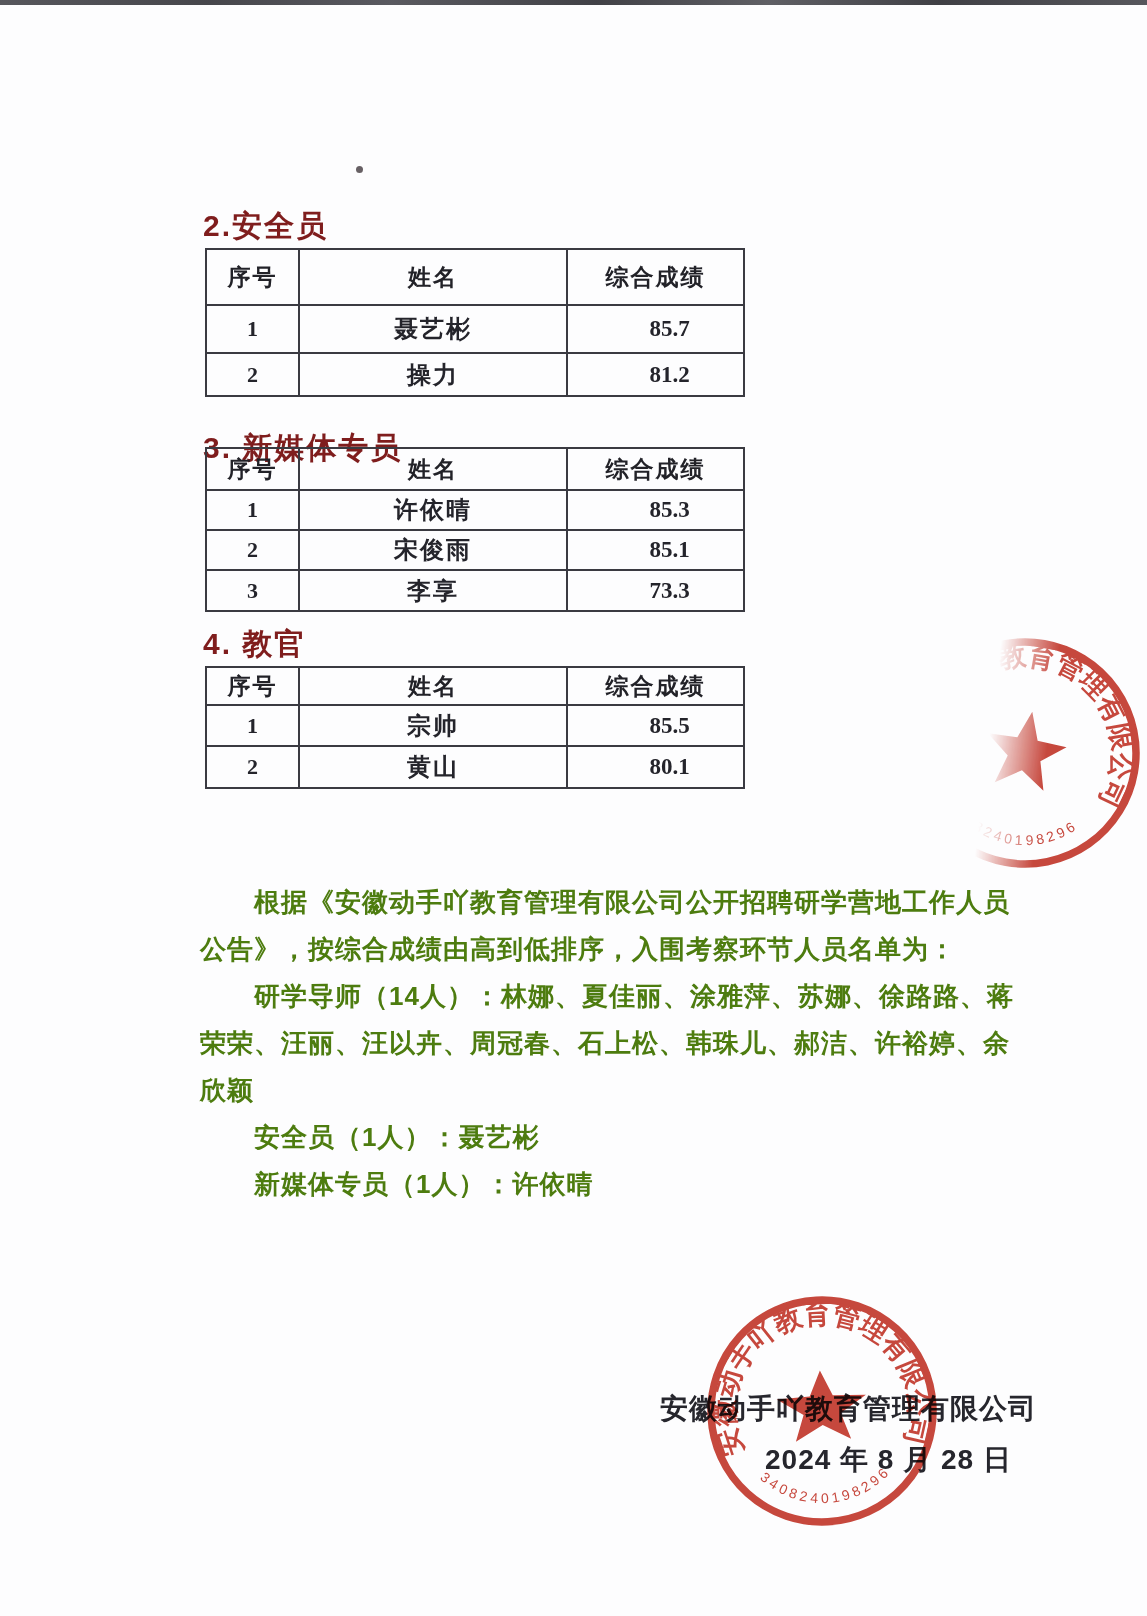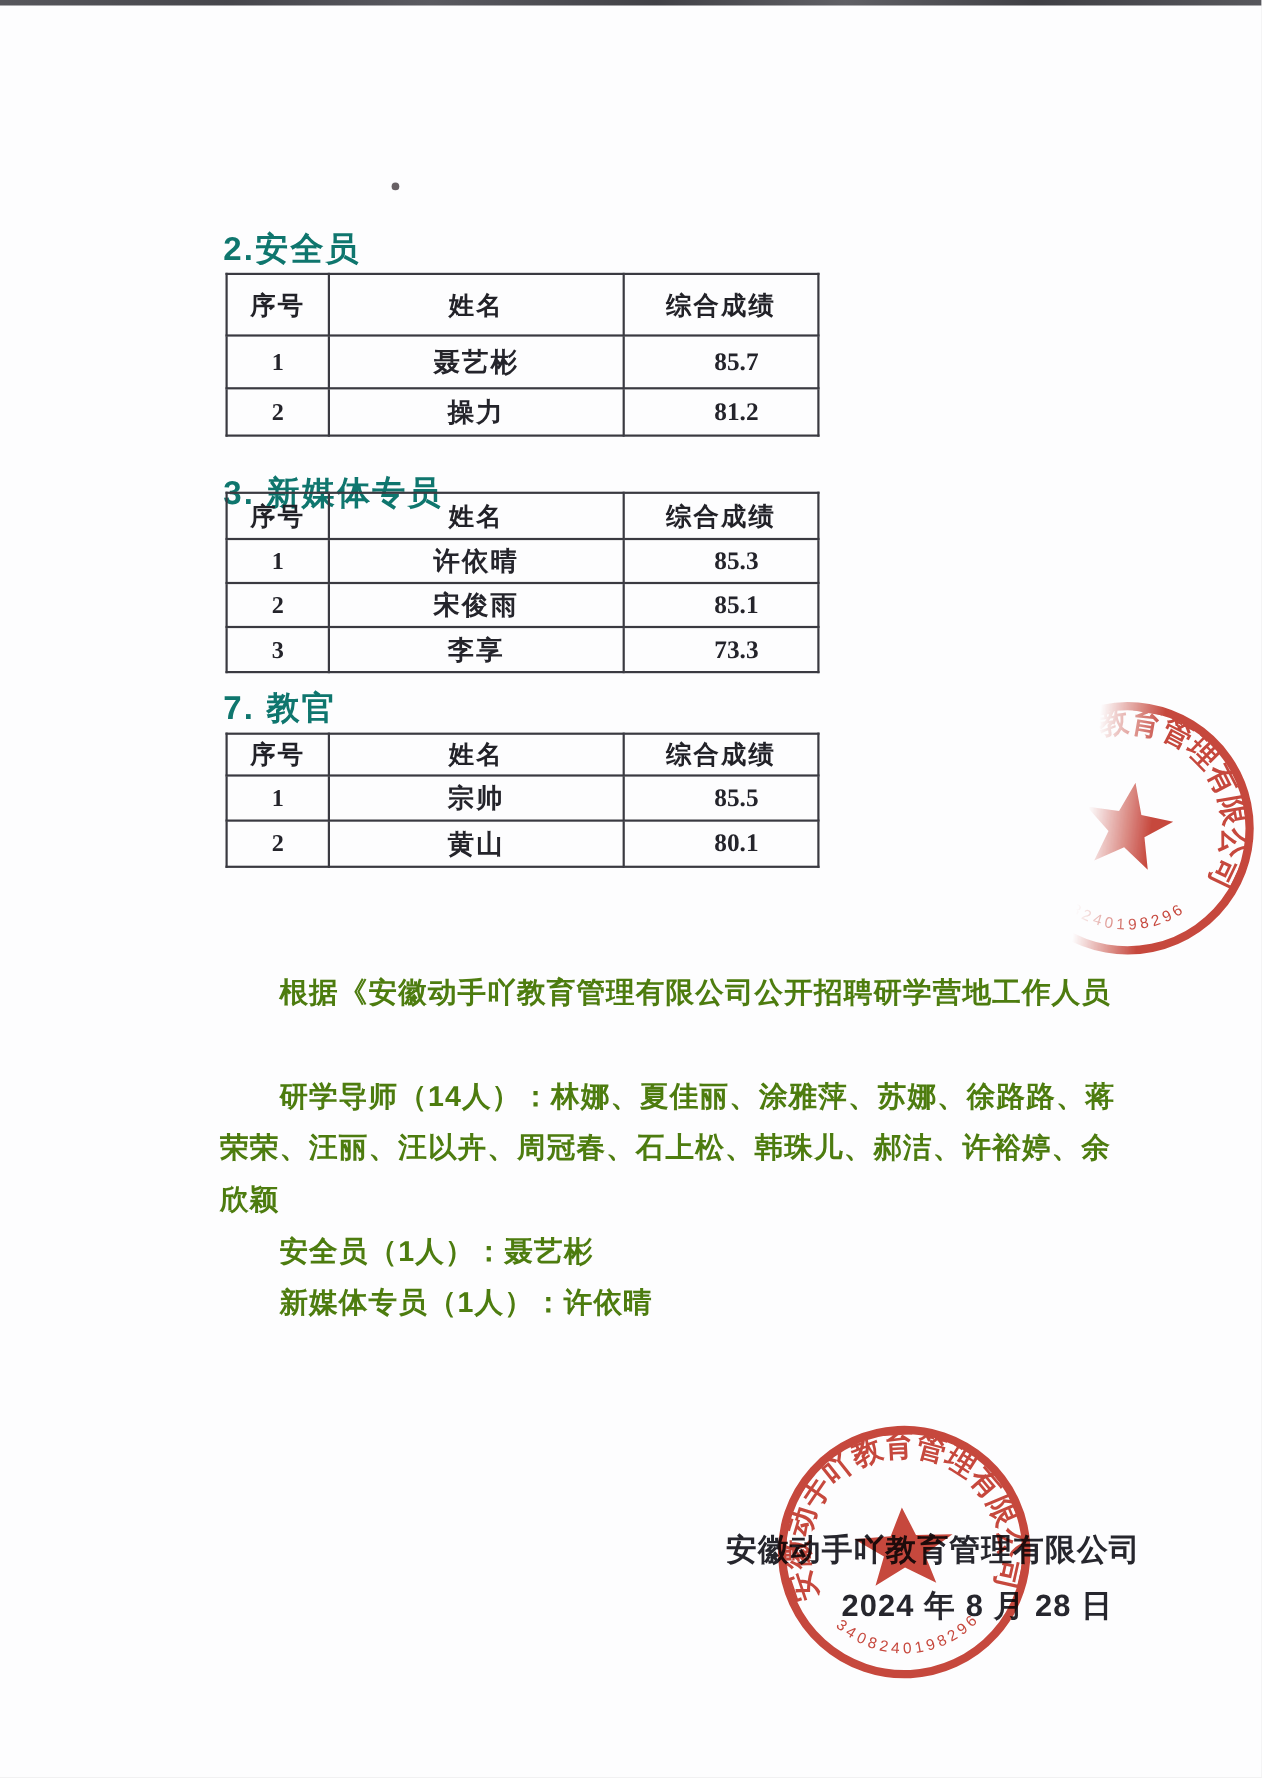--- a/index.html
+++ b/index.html
@@ -13,21 +13,21 @@
     position:absolute;left:0;top:0;width:100%;height:5px;
     background:linear-gradient(90deg,#3a3a40 0%,#26262c 18%,#3d3d44 34%,#202026 52%,#44444a 67%,#1e1e24 82%,#3a3a40 100%);
     opacity:.85;
   }
   .dot-artifact{
     position:absolute;left:356px;top:166px;width:7px;height:7px;border-radius:50%;
     background:#4c4449;opacity:.85;
   }
   .sec-heading{
     position:absolute;left:203px;font-size:30px;font-weight:700;
-    letter-spacing:2px;color:#0f766e;white-space:pre;
+    letter-spacing:2px;color:#7f1d1d;white-space:pre;
   }
   .results-table{
     position:absolute;left:205px;border-collapse:collapse;table-layout:fixed;
   }
   .results-table th,.results-table td{
     border:2px solid #3a3a41;text-align:center;vertical-align:middle;padding:0;
   }
   .results-table th{font-size:23px;font-weight:700;letter-spacing:2px;color:#222228;border-radius:25px;}
   td.cell-num{font-family:"Liberation Serif","DejaVu Serif",serif;font-size:22px;font-weight:700;}
   td.cell-name{font-size:24px;font-weight:700;letter-spacing:2px;}
@@ -117,21 +117,21 @@
       <td class="cell-score">85.1</td>
     </tr>
     <tr style="height:41px">
       <td class="cell-num">3</td>
       <td class="cell-name">李享</td>
       <td class="cell-score">73.3</td>
     </tr>
   </tbody>
     </table>
 
-  <div class="sec-heading" style="top:624px;">7. 教官</div>
+  <div class="sec-heading" style="top:624px;">4. 教官</div>
   <table class="results-table" style="top:666px;">
     <colgroup>
         <col style="width:93px">
         <col style="width:268px">
         <col style="width:177px">
       </colgroup>
     <tbody>
         <tr style="height:38px">
       <th>序号</th>
       <th>姓名</th>
@@ -144,20 +144,21 @@
     </tr>
     <tr style="height:42px">
       <td class="cell-num">2</td>
       <td class="cell-name">黄山</td>
       <td class="cell-score">80.1</td>
     </tr>
   </tbody>
     </table>
 
   <div class="body-line indent" style="top:885px;">根据《安徽动手吖教育管理有限公司公开招聘研学营地工作人员</div>
+  <div class="body-line" style="top:932px;">公告》，按综合成绩由高到低排序，入围考察环节人员名单为：</div>
   <div class="body-line indent" style="top:979px;">研学导师（14人）：林娜、夏佳丽、涂雅萍、苏娜、徐路路、蒋</div>
   <div class="body-line" style="top:1026px;text-align:center;">荣荣、汪丽、汪以卉、周冠春、石上松、韩珠儿、郝洁、许裕婷、余</div>
   <div class="body-line" style="top:1073px;">欣颖</div>
   <div class="body-line indent" style="top:1120px;">安全员（1人）：聂艺彬</div>
   <div class="body-line indent" style="top:1167px;">新媒体专员（1人）：许依晴</div>
 
   <div class="company-line">安徽动手吖教育管理有限公司</div>
   <div class="date-line">2024 年 8 月 28 日</div>
 
   <div class="seal seal-partial">

